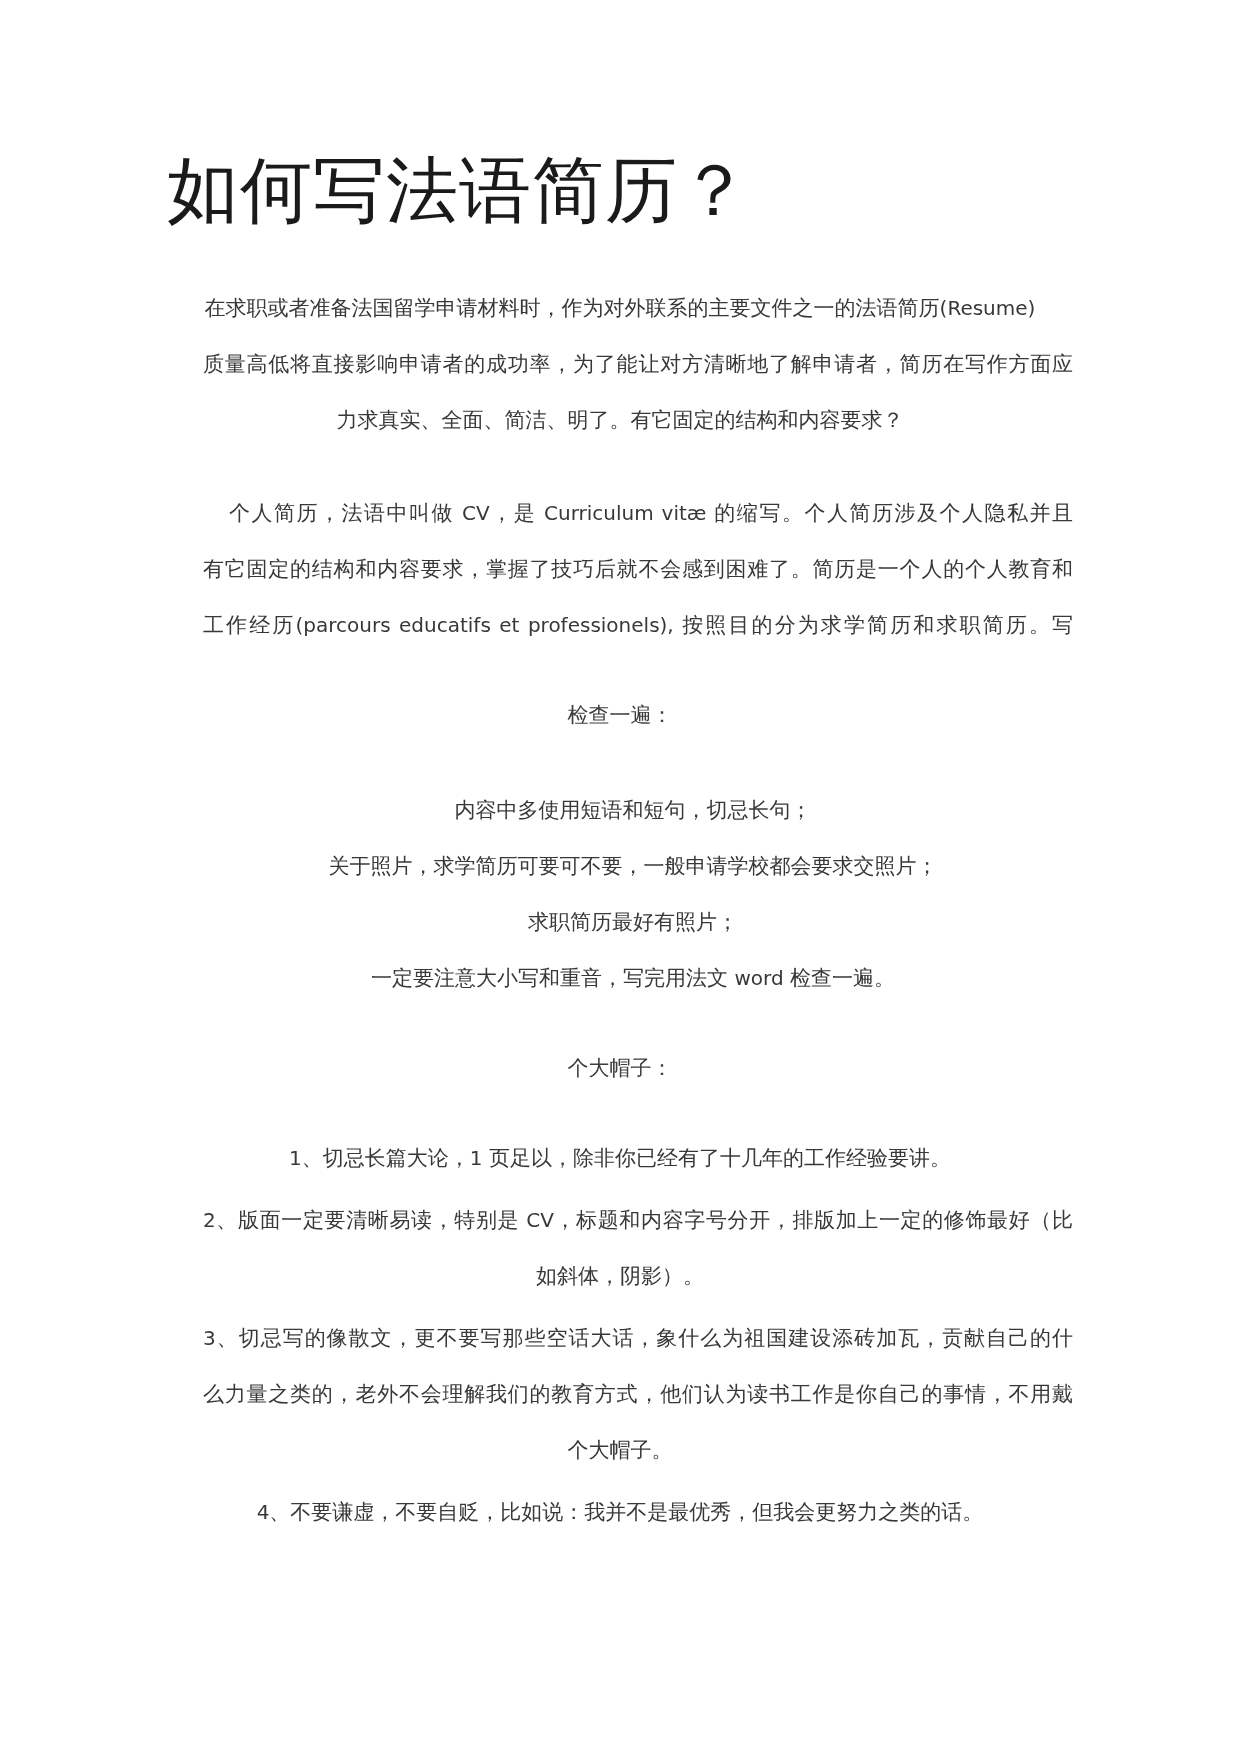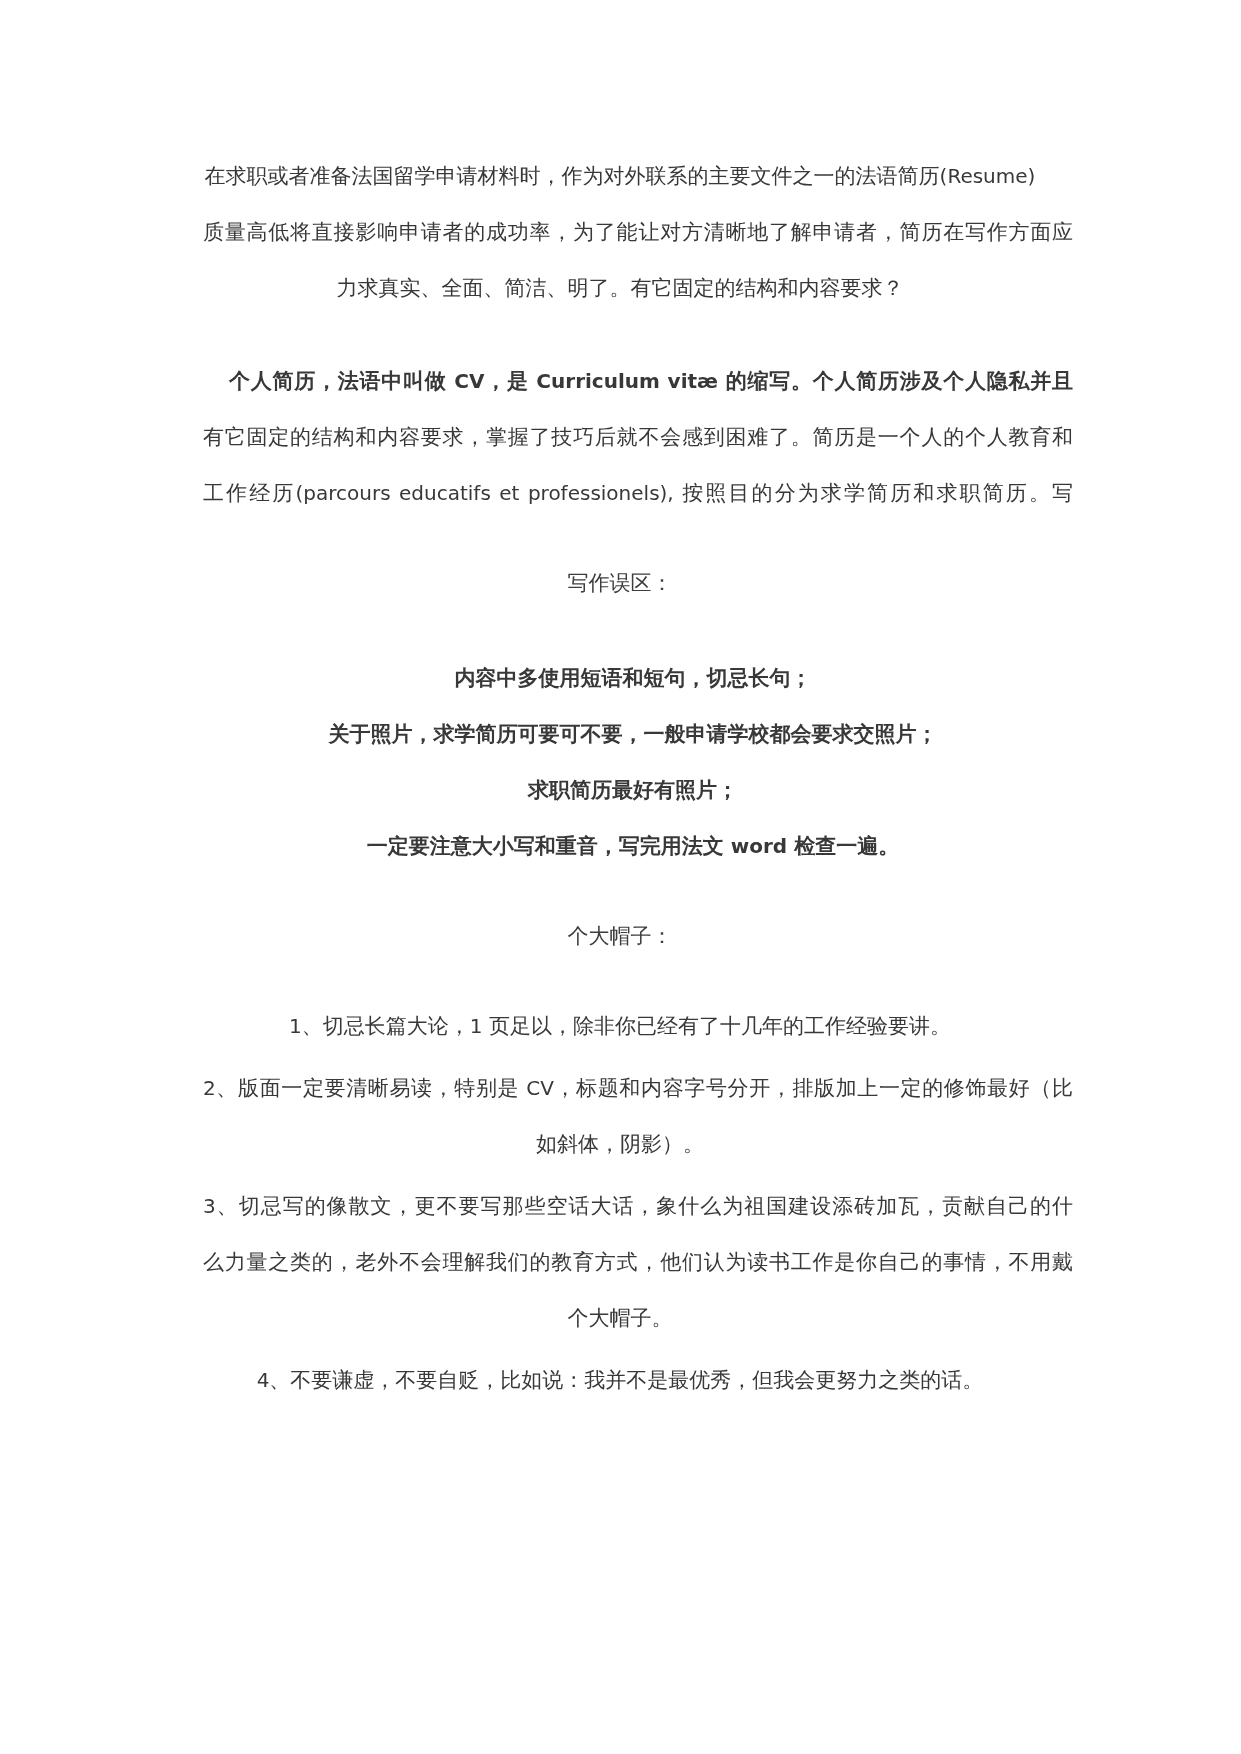--- a/index.html
+++ b/index.html
@@ -38,44 +38,45 @@
     font-size: 21px;
     white-space: nowrap;
     text-align: center;
   }
   .line.stretch {
     white-space: normal;
     text-align: justify;
     text-align-last: justify;
     margin-left: 36px;
   }
-  .line.indent { padding-left: 26px; font-weight: bold; }
+  .line.indent { padding-left: 26px; }
   .heading .line { color: #3d3d3d; }
   .latin {
     font-family: "DejaVu Sans", "Liberation Sans", sans-serif;
     font-size: 20px;
   }
 </style>
 </head>
 <body>
 
 <div class="page">
+  <h1 class="doc-title">如何写法语简历？</h1>
   <div id="blocks">
       <div class="block paragraph">
         <div class="line">在求职或者准备法国留学申请材料时，作为对外联系的主要文件之一的法语简历<span class="latin">(Resume)</span></div>
         <div class="line stretch">质量高低将直接影响申请者的成功率，为了能让对方清晰地了解申请者，简历在写作方面应</div>
         <div class="line">力求真实、全面、简洁、明了。有它固定的结构和内容要求？</div>
       </div>
       <div class="block paragraph">
         <div class="line indent stretch">个人简历，法语中叫做<span class="latin"> CV</span>，是<span class="latin"> Curriculum vitæ </span>的缩写。个人简历涉及个人隐私并且</div>
         <div class="line stretch">有它固定的结构和内容要求，掌握了技巧后就不会感到困难了。简历是一个人的个人教育和</div>
         <div class="line stretch">工作经历<span class="latin">(parcours educatifs et professionels), </span>按照目的分为求学简历和求职简历。写</div>
       </div>
       <div class="block heading">
-        <div class="line">写作误区：</div>
+        <div class="line">检查一遍：</div>
       </div>
       <div class="block list">
         <div class="line indent">内容中多使用短语和短句，切忌长句；</div>
         <div class="line indent">关于照片，求学简历可要可不要，一般申请学校都会要求交照片；</div>
         <div class="line indent">求职简历最好有照片；</div>
         <div class="line indent">一定要注意大小写和重音，写完用法文<span class="latin"> word </span>检查一遍。</div>
       </div>
       <div class="block heading">
         <div class="line">个大帽子：</div>
       </div>

